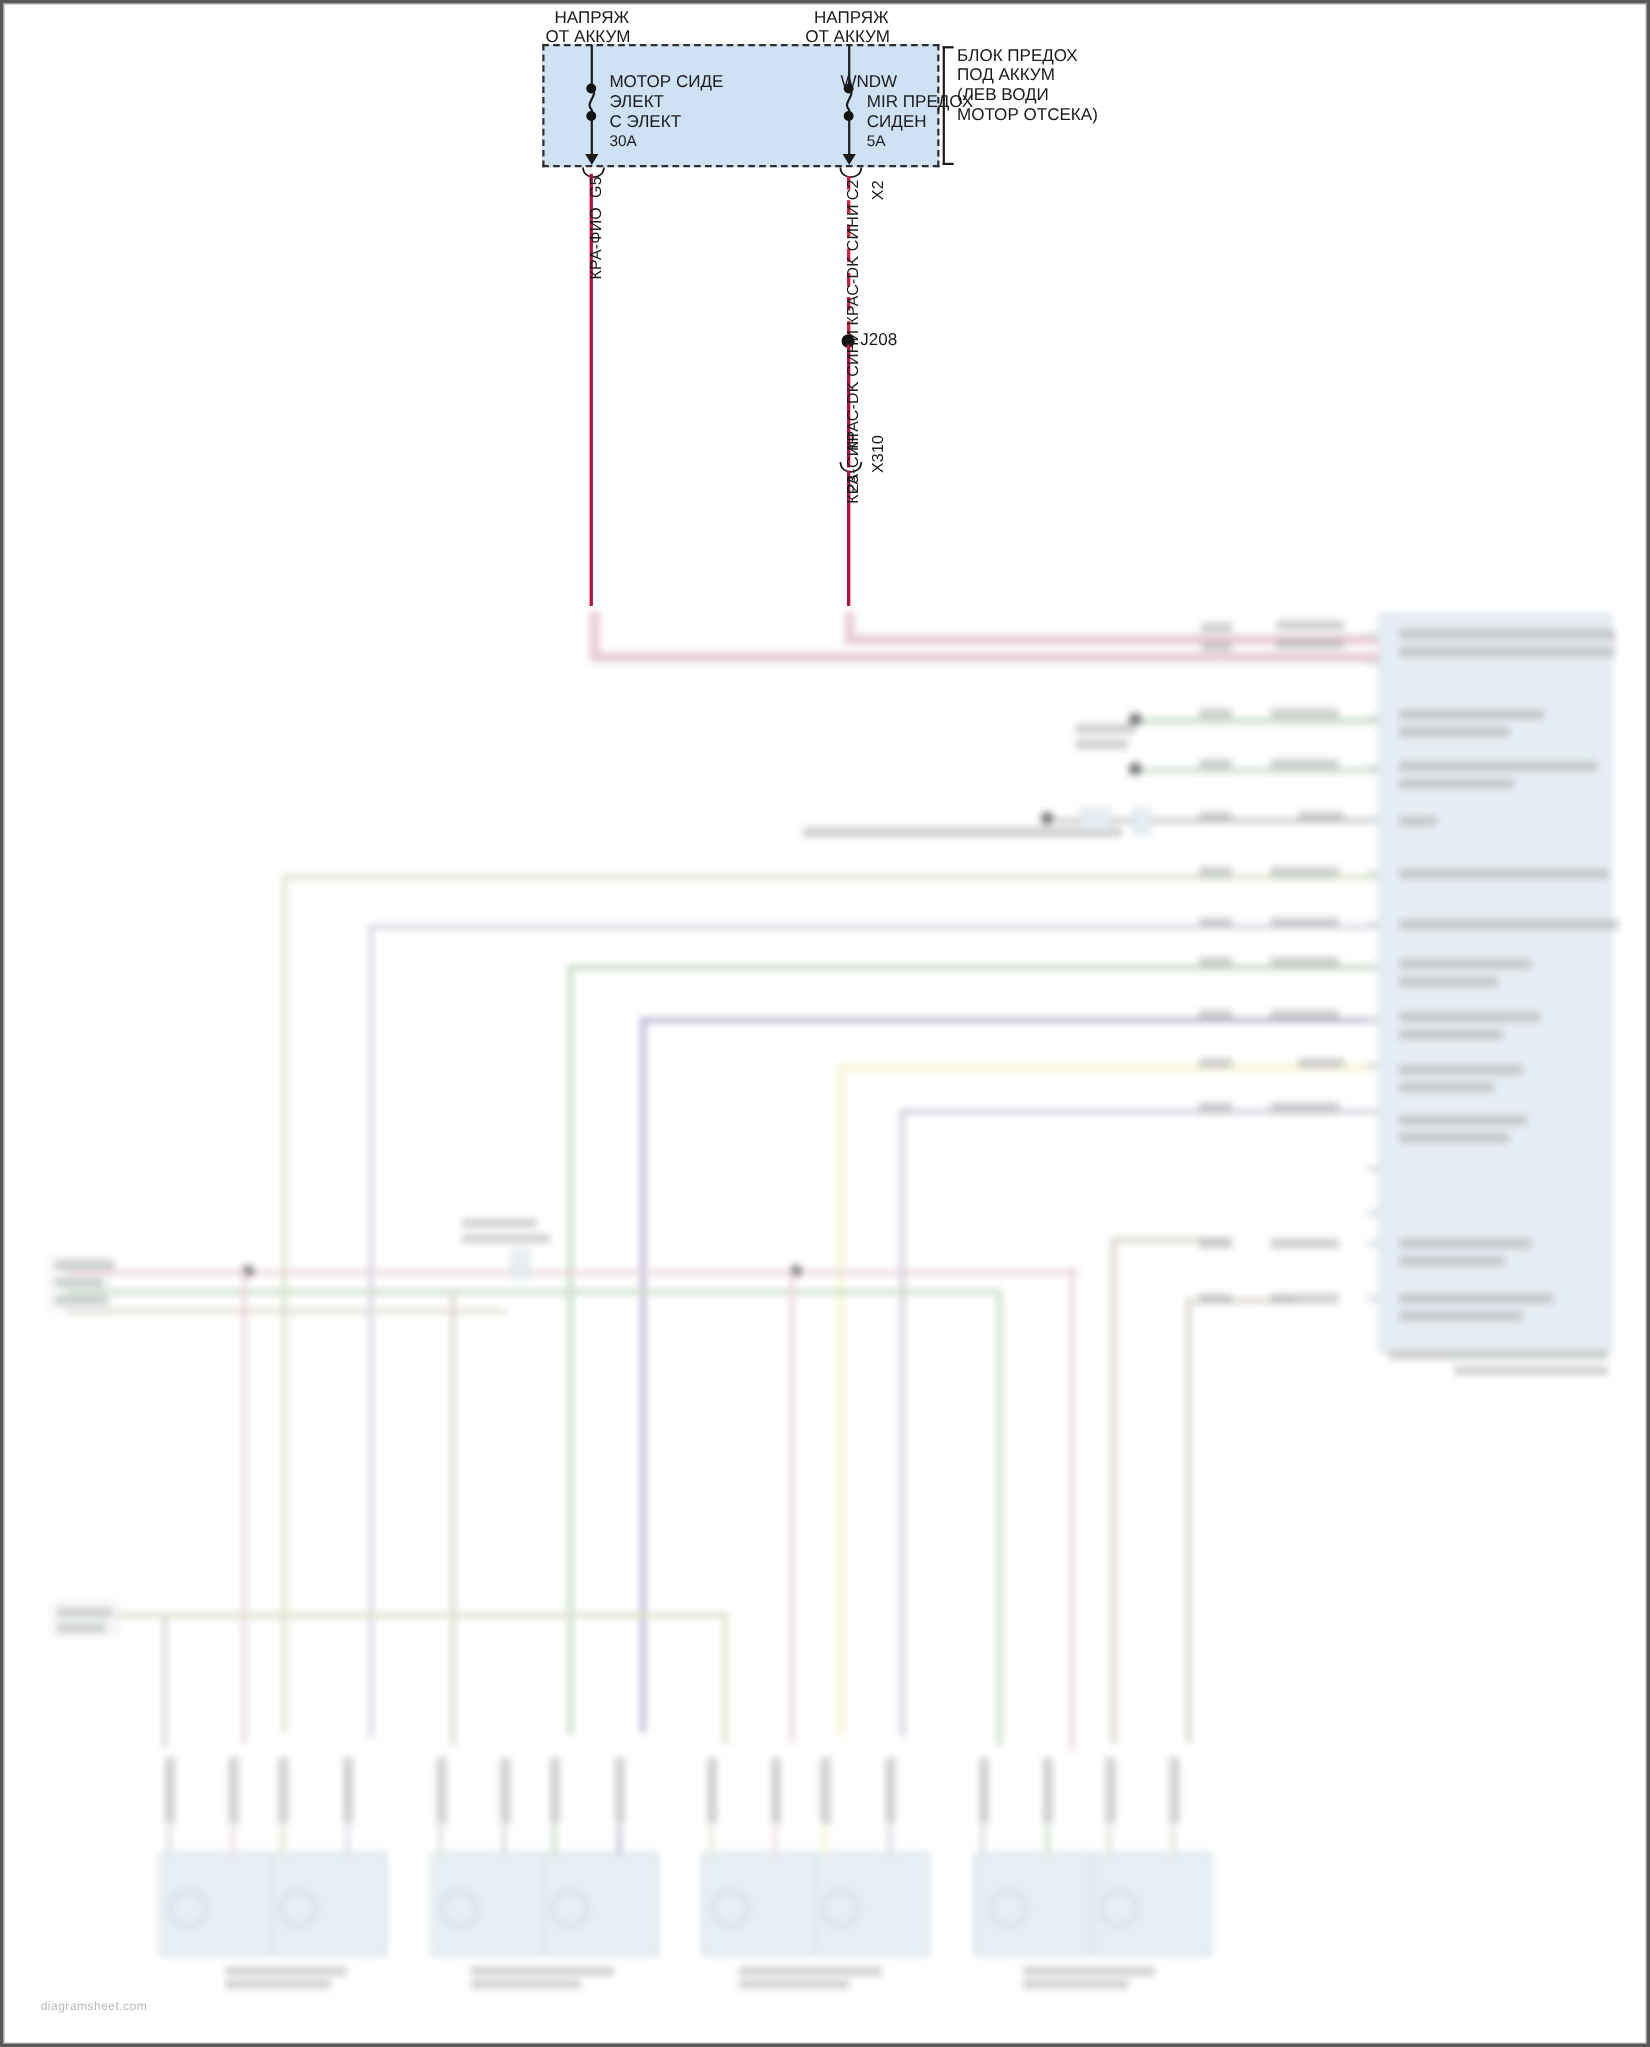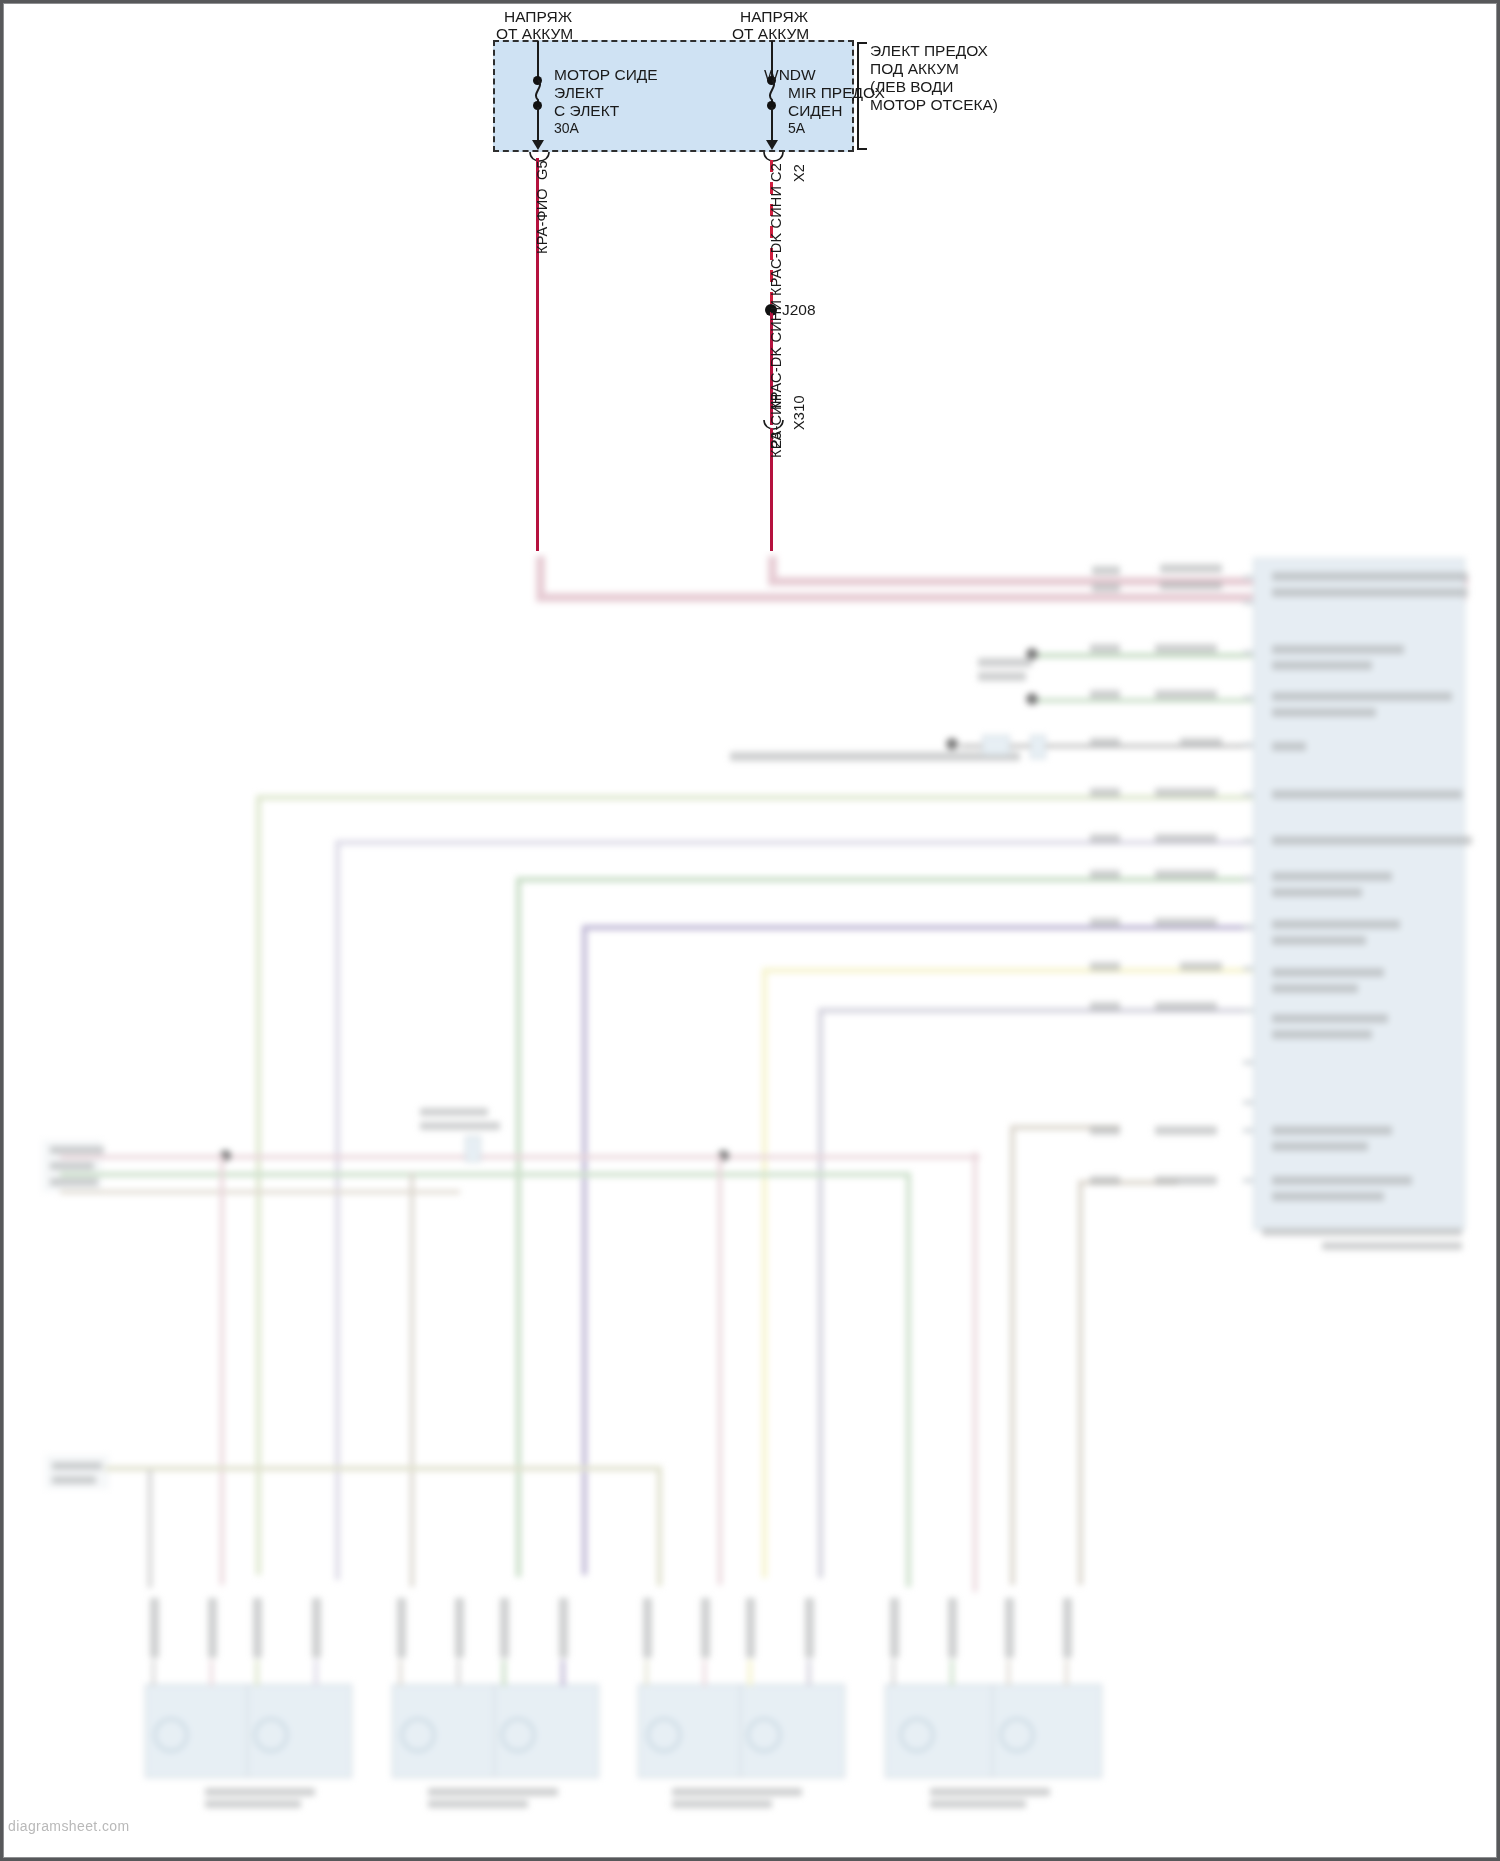--- a/index.html
+++ b/index.html
@@ -103,42 +103,42 @@
 
   
   #bigconn{
     position:absolute;left:1253px;top:558px;width:210px;height:670px;
     background:#cfe4f5;border:1px solid #a9c3d6;
   }
   .pin{position:absolute;width:10px;height:5px;background:#b9c7d2;}
 
   
   #watermark{
-    position:absolute;left:8px;top:1818px;
-    font-size:14px;color:#b9b9b9;letter-spacing:.4px;
+    position:absolute;left:37px;top:1818px;
+    font-size:11px;color:#b9b9b9;letter-spacing:.4px;
     z-index:40;white-space:pre;
   }
 </style>
 </head>
 <body>
 
 <div id="page">
 
   <div id="sharp">
 
     <div class="txt" style="left:504px;top:8px;">НАПРЯЖ</div>
     <div class="txt" style="left:496px;top:25px;">ОТ АККУМ</div>
 
     <div class="txt" style="left:740px;top:8px;">НАПРЯЖ</div>
     <div class="txt" style="left:732px;top:25px;">ОТ АККУМ</div>
 
     <div id="fuseblock"></div>
 
     <div id="fb-bracket"></div>
-    <div class="txt" style="left:870px;top:42px;">ЭЛЕКТ ПРЕДОХ</div>
+    <div class="txt" style="left:870px;top:42px;">БЛОК ПРЕДОХ</div>
     <div class="txt" style="left:870px;top:60px;">ПОД АККУМ</div>
     <div class="txt" style="left:870px;top:78px;">(ЛЕВ ВОДИ</div>
     <div class="txt" style="left:870px;top:96px;">МОТОР ОТСЕКА)</div>
 
     <div class="wire-v" style="left:537px;top:41px;height:37px;"></div>
     <div class="fusedot" style="left:533px;top:76px;"></div>
     <svg class="fusecurve" style="left:531px;top:80px;" width="16" height="30">
       <path d="M7,0 C14,7 0,13 7,20 L7,30" stroke="#1a1a1a" stroke-width="2" fill="none"></path>
     </svg>
     <div class="fusedot" style="left:533px;top:101px;"></div>

